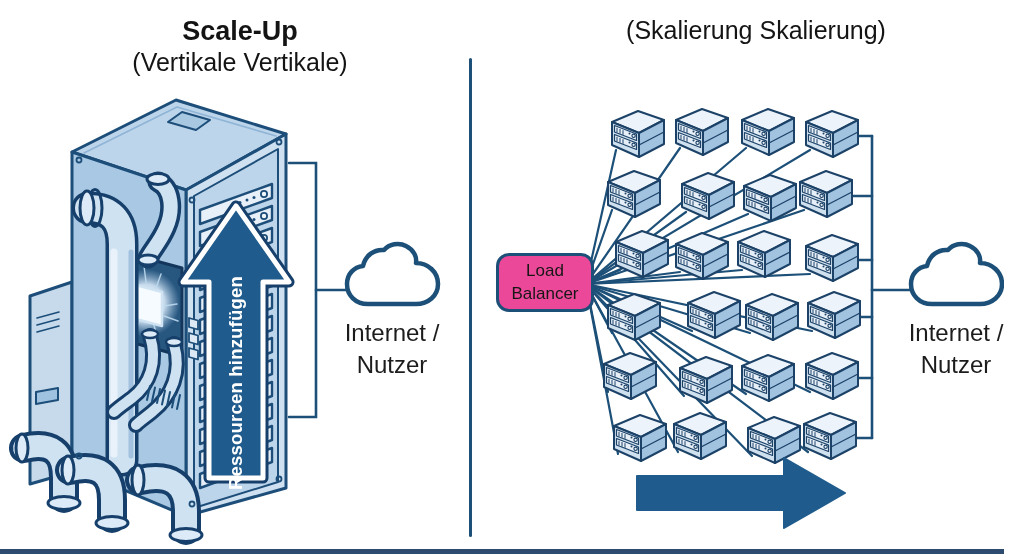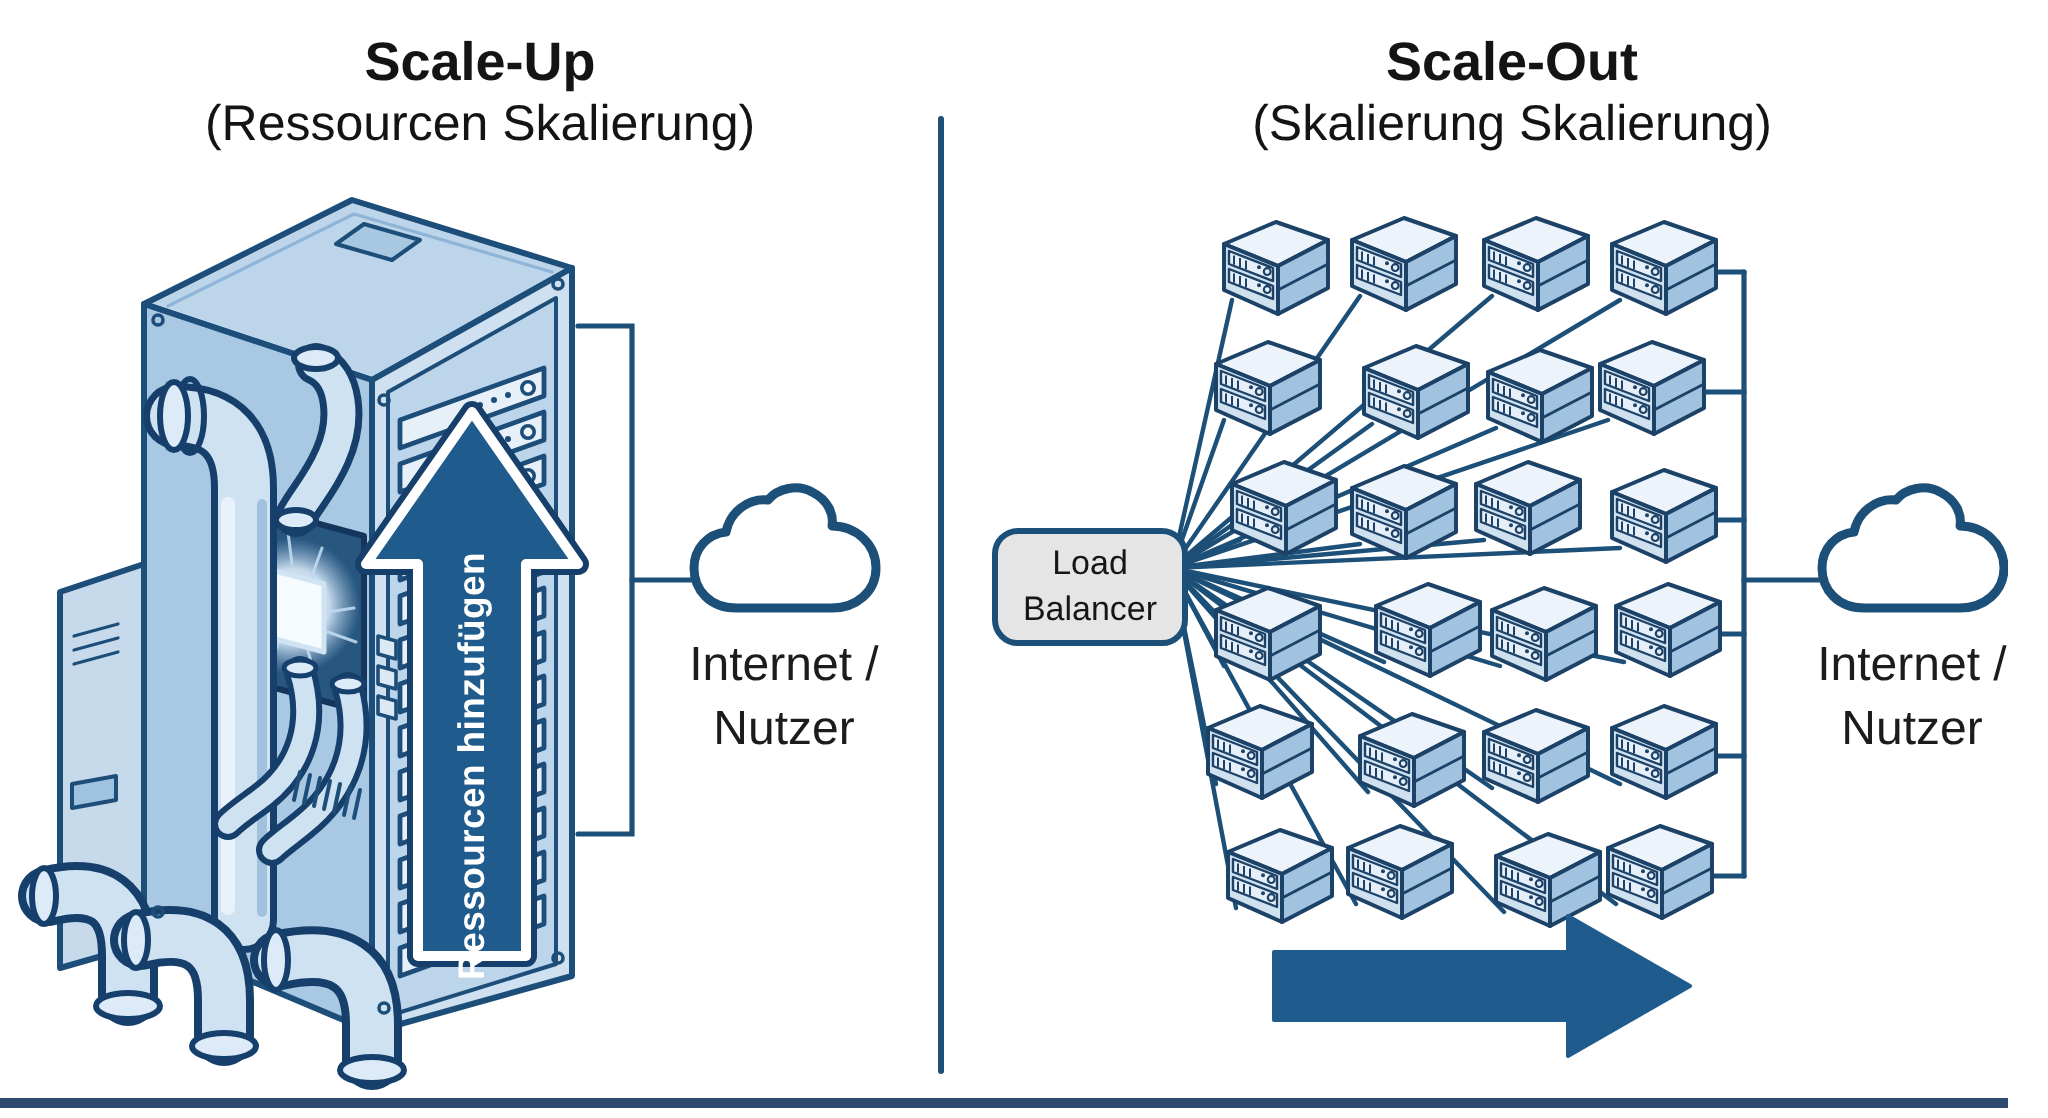--- a/index.html
+++ b/index.html
@@ -11,22 +11,22 @@
   .hdr .t{font-size:27px;font-weight:700;}
   .hdr .s{font-size:25px;font-weight:400;}
   .hdr-left{left:38px;top:16px;width:404px;}
   .hdr-right{left:554px;top:16px;width:404px;}
   .divider{position:absolute;left:469px;top:58px;width:3px;height:479px;background:#1d5078;border-radius:2px;}
   svg.art{position:absolute;left:0;top:0;}
   .cloud-label{position:absolute;width:130px;text-align:center;font-size:24px;font-weight:500;line-height:1.35;color:#1c1c1c;}
   .cl-left{left:327px;top:317px;}
   .cl-right{left:891px;top:317px;}
   .lb-box{
-    position:absolute;left:496px;top:264px;width:92px;height:53px;
-    background:#e5e5e5;border:3.5px solid #1d5078;border-radius:13px;
+    position:absolute;left:496px;top:253px;width:92px;height:53px;
+    background:#ec4899;border:3.5px solid #1d5078;border-radius:13px;
     display:flex;align-items:center;justify-content:center;text-align:center;
     font-size:17px;font-weight:500;line-height:1.3;color:#161616;
   }
   .v-arrow-label{
     position:absolute;left:236px;top:383px;transform:translate(-50%,-50%) rotate(-90deg);
     color:#ffffff;font-size:18.5px;font-weight:600;white-space:nowrap;letter-spacing:.2px;
   }
   .h-arrow-label{
     position:absolute;left:637px;top:477px;width:152px;height:32px;
     display:flex;align-items:center;justify-content:center;
@@ -245,24 +245,23 @@
         <use transform="translate(744,414)" href="#node-proto"></use>
         <use transform="translate(800,410)" href="#node-proto"></use>
       </g>
     <use href="#cloud-shape" x="908" y="242"></use>
 
     <polygon points="637,476 784,476 784,458 845,493 784,528 784,510 637,510" fill="#1f5c8d" stroke="#1f5c8d" stroke-width="2" stroke-linejoin="round"></polygon>
   </svg>
 
   <div class="hdr hdr-left">
     <div class="t">Scale-Up</div>
-    <div class="s">(Ressourcen Skalierung)</div>
+    <div class="s">(Vertikale Vertikale)</div>
   </div>
   <div class="hdr hdr-right">
-    <div class="t">Scale-Out</div>
     <div class="s">(Skalierung Skalierung)</div>
   </div>
 
   <div class="divider"></div>
 
   <div class="v-arrow-label">Ressourcen hinzufügen</div>
 
   <div class="cloud-label cl-left">
     <div>Internet /</div>
     <div>Nutzer</div>

